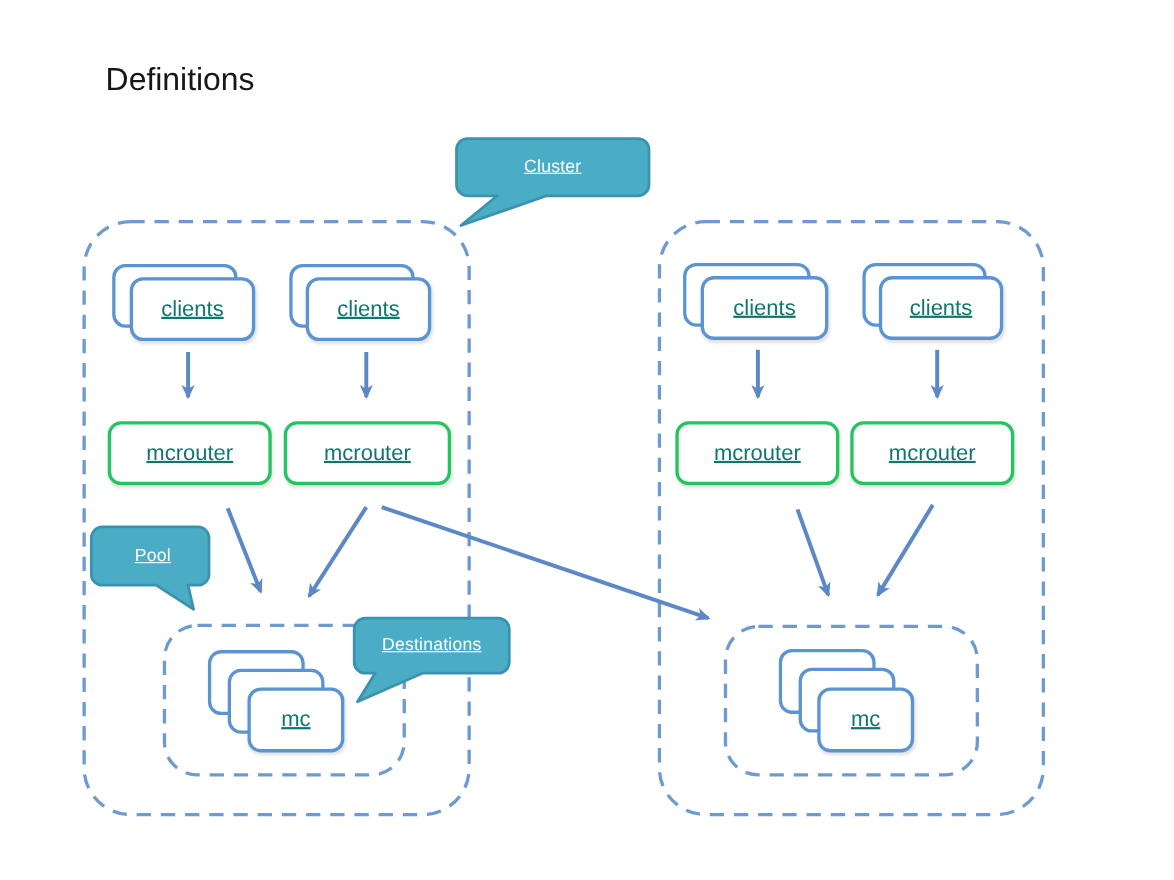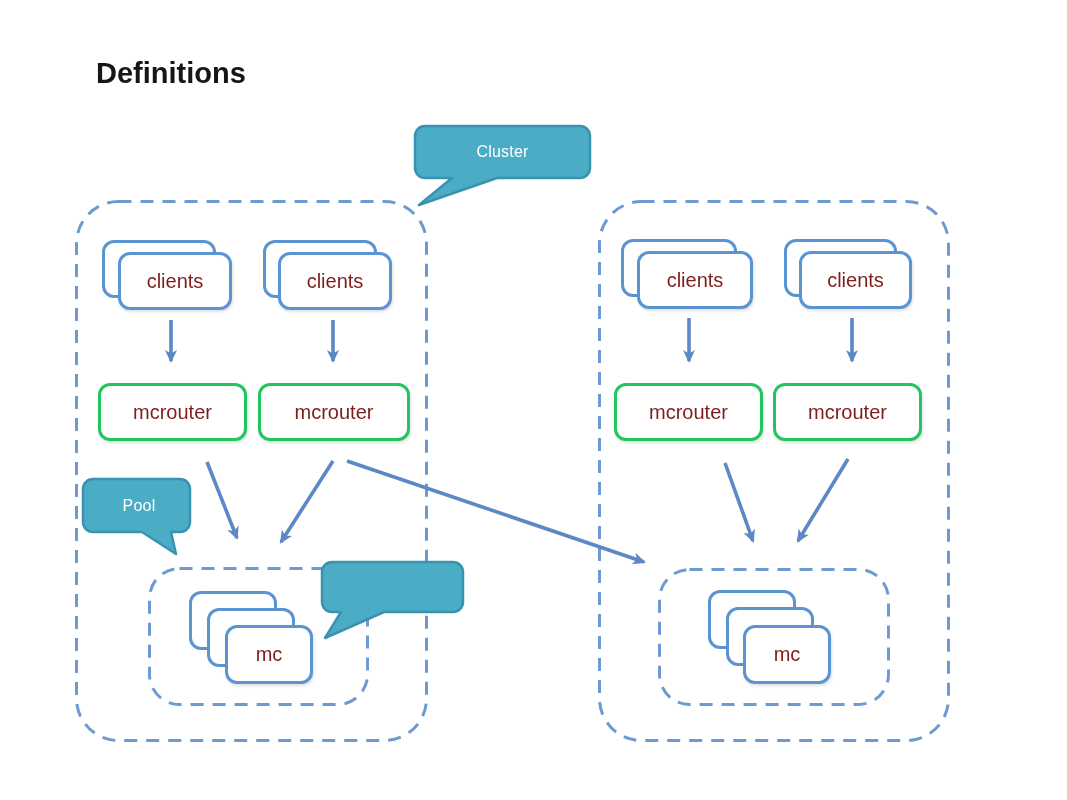--- a/index.html
+++ b/index.html
@@ -2,36 +2,36 @@
 <html><head>
 <meta charset="utf-8">
 <style>
   html,body{margin:0;padding:0;background:#ffffff;}
   .stage{
     position:relative;width:1067px;height:800px;background:#ffffff;overflow:hidden;
     font-family:"Liberation Sans", sans-serif;
   }
   .title{
     position:absolute;left:96px;top:57px;margin:0;
-    font-size:29px;font-weight:bold;color:#161616;letter-spacing:0px;
+    font-size:29px;font-weight:normal;color:#161616;letter-spacing:0px;
   }
   svg.overlay{position:absolute;left:0;top:0;z-index:1;}
   .node{
     position:absolute;box-sizing:border-box;background:#ffffff;
     border-radius:12px;z-index:2;
     display:flex;align-items:center;justify-content:center;
-    font-size:20px;color:#7f1d1d;
+    font-size:20px;color:#0f766e;text-decoration:underline;
   }
   .blue{border:3px solid #5b94d0;}
   .red{border:3px solid #22c55e;}
   .layer{z-index:2;}
   .front{z-index:3;box-shadow:1px 2px 3px rgba(0,0,0,0.12);}
   .callout-label{
     position:absolute;z-index:5;display:flex;align-items:center;justify-content:center;
-    color:#ffffff;font-size:16px;letter-spacing:0.2px;
+    color:#ffffff;font-size:16px;letter-spacing:0.2px;text-decoration:underline;
   }
 </style>
 </head>
 <body>
 
 <div class="stage">
 
   <h1 class="title">Definitions</h1>
 
   <svg class="overlay" width="1067" height="800" viewBox="0 0 1067 800">
@@ -62,20 +62,21 @@
 
     <g fill="#4bacc6" stroke="#3a92af" stroke-width="2.5" stroke-linejoin="round">
       <path d="M425,126 H580 A10,10 0 0 1 590,136 V168 A10,10 0 0 1 580,178 H497 L419,205 L452,178 H425 A10,10 0 0 1 415,168 V136 A10,10 0 0 1 425,126 Z"></path>
       <path d="M93,479 H180 A10,10 0 0 1 190,489 V522 A10,10 0 0 1 180,532 H171 L176,554 L142,532 H93 A10,10 0 0 1 83,522 V489 A10,10 0 0 1 93,479 Z"></path>
       <path d="M332,562 H453 A10,10 0 0 1 463,572 V602 A10,10 0 0 1 453,612 H384 L325,638 L341,612 H332 A10,10 0 0 1 322,602 V572 A10,10 0 0 1 332,562 Z"></path>
     </g>
   </svg>
 
   <div class="callout-label" style="left:415px;top:126px;width:175px;height:52px;">Cluster</div>
   <div class="callout-label" style="left:83px;top:479px;width:112px;height:53px;">Pool</div>
+  <div class="callout-label" style="left:322px;top:562px;width:141px;height:50px;">Destinations</div>
 
   <div class="node blue layer" style="left:102px;top:240px;width:114px;height:58px;"></div>
   <div class="node blue front" style="left:118px;top:252px;width:114px;height:58px;">clients</div>
 
   <div class="node blue layer" style="left:263px;top:240px;width:114px;height:58px;"></div>
   <div class="node blue front" style="left:278px;top:252px;width:114px;height:58px;">clients</div>
 
   <div class="node red front" style="left:98px;top:383px;width:149px;height:58px;">mcrouter</div>
   <div class="node red front" style="left:258px;top:383px;width:152px;height:58px;">mcrouter</div>
 

